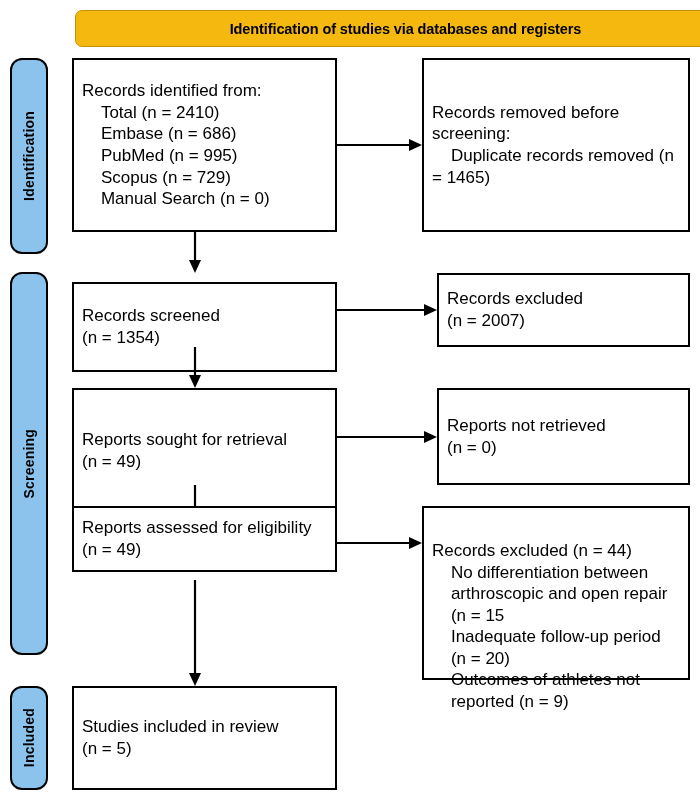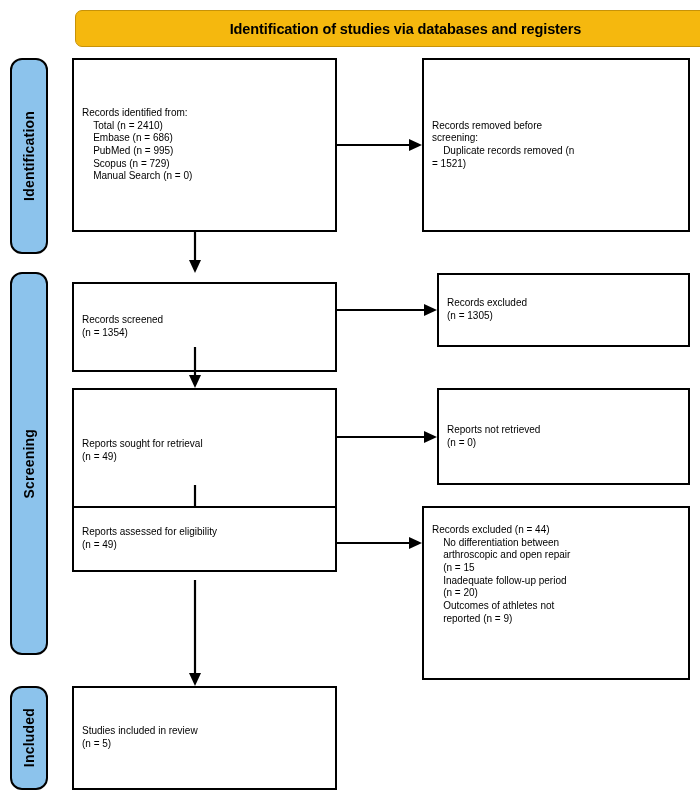--- a/index.html
+++ b/index.html
@@ -60,27 +60,28 @@
   .flow-box {
     position: absolute;
     box-sizing: border-box;
     background: #ffffff;
     border: 2.5px solid #000000;
     display: flex;
     align-items: center;
   }
   .flow-box-text {
     padding: 0 8px;
-    font-size: 10px;
+    font-size: 17px;
     line-height: 1.27;
     color: #000000;
     white-space: pre-wrap;
   }
   .flow-box.align-top .flow-box-text {
     align-self: flex-start;
+    margin-top: 16px;
   }
 
   
   .conn {
     position: absolute;
   }
   .conn svg {
     display: block;
     overflow: visible;
   }
@@ -112,21 +113,21 @@
     Embase (n = 686)
     PubMed (n = 995)
     Scopus (n = 729)
     Manual Search (n = 0)</div>
   </div>
 
   <div class="flow-box" style="left:422px; top:58px; width:268px; height:174px;">
     <div class="flow-box-text">Records removed before
 screening:
     Duplicate records removed (n
-= 1521)</div>
+= 1465)</div>
   </div>
 
   <div class="conn" style="left:337px; top:134px; width:85px; height:22px;">
     <svg width="85" height="22" viewBox="0 0 85 22">
       <line x1="0" y1="11" x2="74" y2="11" stroke="#000" stroke-width="2.2"></line>
       <polygon points="85,11 72,5 72,17" fill="#000"></polygon>
     </svg>
   </div>
 
   <div class="conn" style="left:184px; top:232px; width:22px; height:41px;">
@@ -136,21 +137,21 @@
     </svg>
   </div>
 
   <div class="flow-box" style="left:72px; top:282px; width:265px; height:90px;">
     <div class="flow-box-text">Records screened
 (n = 1354)</div>
   </div>
 
   <div class="flow-box" style="left:437px; top:273px; width:253px; height:74px;">
     <div class="flow-box-text">Records excluded
-(n = 1305)</div>
+(n = 2007)</div>
   </div>
 
   <div class="conn" style="left:337px; top:299px; width:100px; height:22px;">
     <svg width="100" height="22" viewBox="0 0 100 22">
       <line x1="0" y1="11" x2="89" y2="11" stroke="#000" stroke-width="2.2"></line>
       <polygon points="100,11 87,5 87,17" fill="#000"></polygon>
     </svg>
   </div>
 
   <div class="conn" style="left:184px; top:347px; width:22px; height:41px;">

